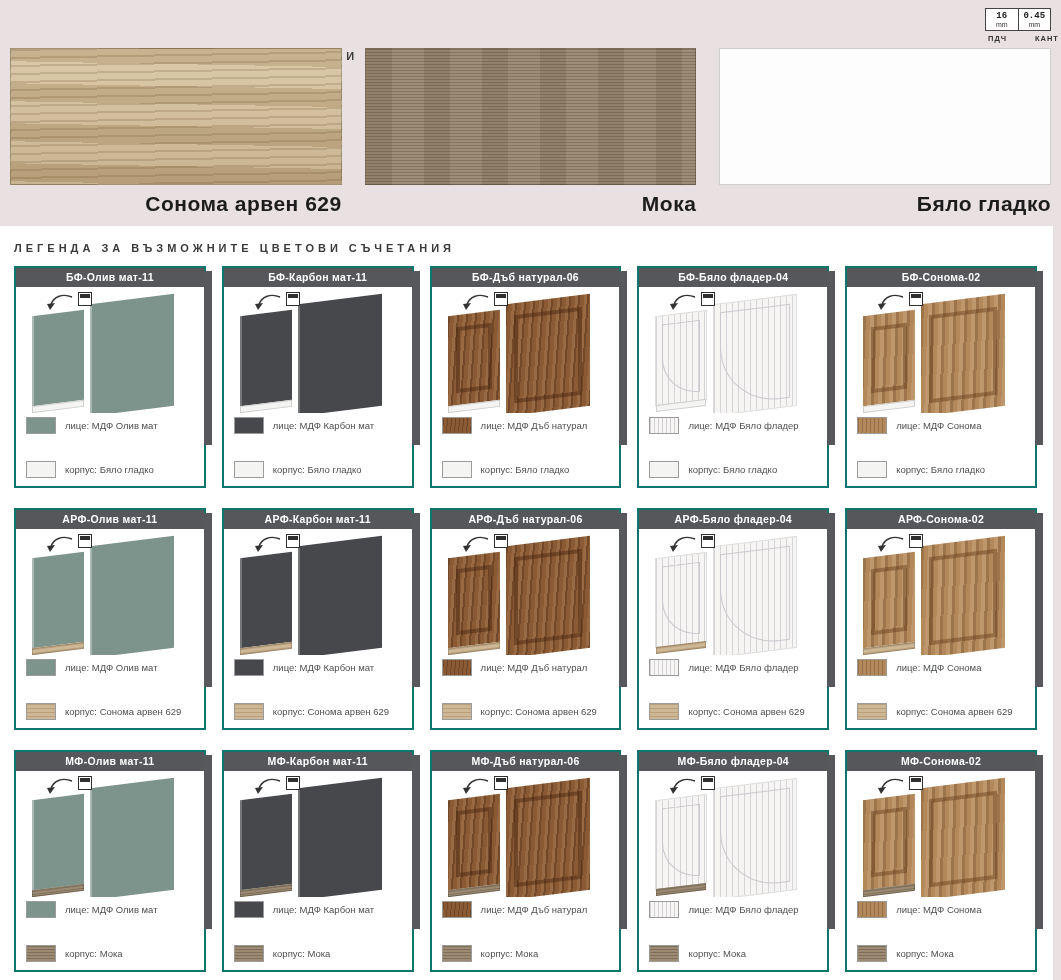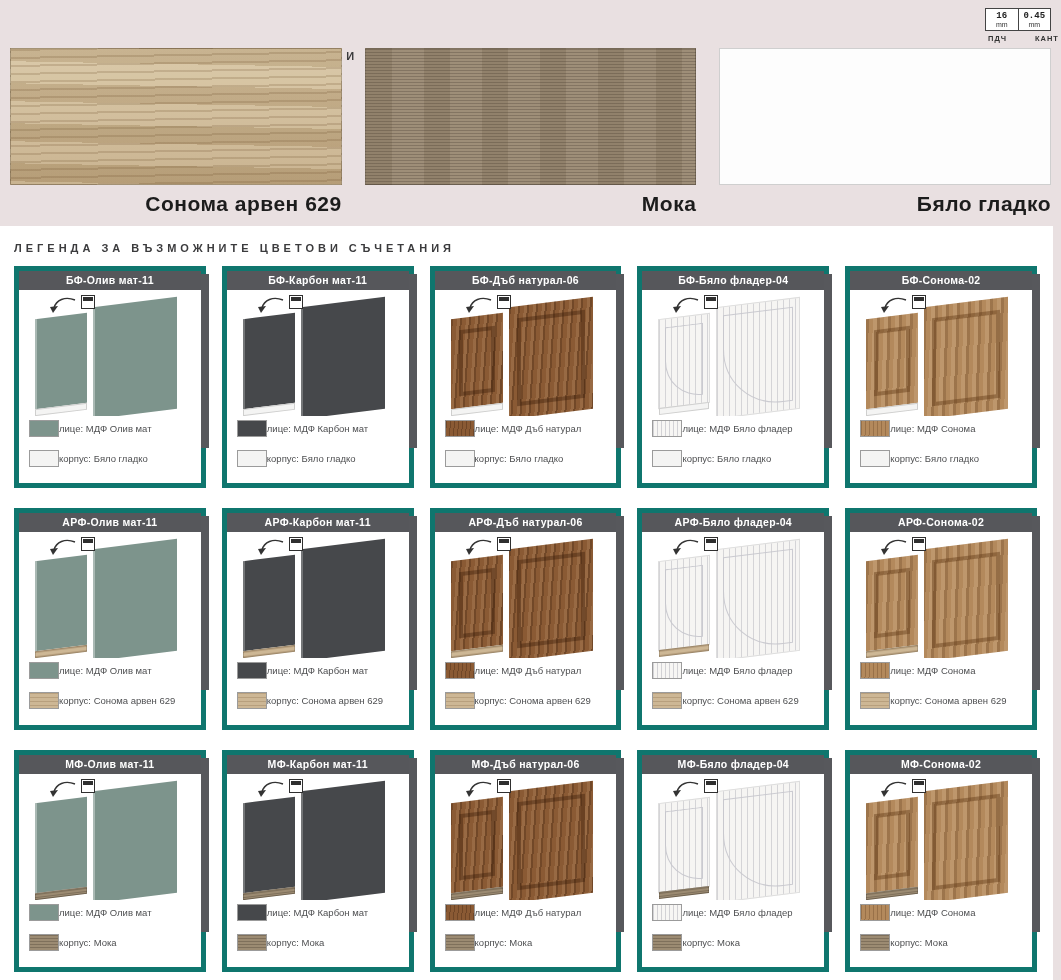--- a/index.html
+++ b/index.html
@@ -55,21 +55,21 @@
     display: grid;
     grid-template-columns: repeat(5, 1fr);
     column-gap: 16px;
     row-gap: 20px;
   }
 
   
   .card {
     position: relative;
     background: #fff;
-    border: 5px solid #0f766e;
+    border: 2px solid #0f766e;
     height: 222px;
   }
   .card::after {
     content: ""; position: absolute; top: 3px; right: -8px;
     width: 8px; height: 174px; background: #57585c;
   }
   .card-header {
     height: 19px; background: #56575b; color: #fff;
     font-size: 10.5px; font-weight: bold; text-align: center; line-height: 19px;
     letter-spacing: 0.3px; white-space: nowrap; overflow: hidden;
@@ -97,22 +97,22 @@
   .door-sonoma {
     background-color: #b3895c;
     background-image: repeating-linear-gradient(92deg, rgba(90,55,25,.25) 0 3px, rgba(0,0,0,0) 3px 7px, rgba(255,230,200,.15) 7px 11px);
   }
   .door-sonoma::before { content: ""; position: absolute; inset: 12px 8px; border: 4px solid rgba(100,60,25,.45); }
 
   .mini-icon { position: absolute; left: 62px; top: 5px; width: 14px; height: 14px; background: #fff; border: 1px solid #2f2f2f; z-index: 3; }
   .mini-icon::before { content: ""; position: absolute; left: 1px; right: 1px; top: 1px; height: 4px; background: #2f2f2f; }
   .arrow { position: absolute; left: 30px; top: 6px; z-index: 3; }
 
-  .swatch-row { display: flex; align-items: center; margin: 2px 10px 0; height: 20px; }
-  .swatch-row + .swatch-row { margin-top: 10px; }
+  .swatch-row { display: flex; align-items: center; gap: 9px; margin: 2px 10px 0; height: 20px; }
+  .swatch-row + .swatch-row { margin-top: 24px; }
   .swatch { width: 30px; height: 17px; border: 1px solid #9b9b9b; flex: 0 0 auto; }
   .swatch-label { font-size: 9.5px; color: #4e4f51; }
 
   .tx-oliv   { background: #7d948c; }
   .tx-karbon { background: #46484b; }
   .tx-dub    { background-color: #8a5a34; background-image: repeating-linear-gradient(94deg, rgba(50,25,8,.3) 0 1px, rgba(0,0,0,0) 1px 4px); }
   .tx-flader { background-color: #f7f6f4; background-image: repeating-linear-gradient(90deg, rgba(185,185,192,.6) 0 1px, rgba(0,0,0,0) 1px 4px); }
   .tx-sonoma { background-color: #b3895c; background-image: repeating-linear-gradient(92deg, rgba(90,55,25,.3) 0 1px, rgba(0,0,0,0) 1px 4px); }
   .tx-white  { background: #f4f4f3; }
   .tx-sonoma-arven { background-color: #cdb795; background-image: repeating-linear-gradient(180deg, rgba(120,90,55,.25) 0 1px, rgba(0,0,0,0) 1px 4px); }

